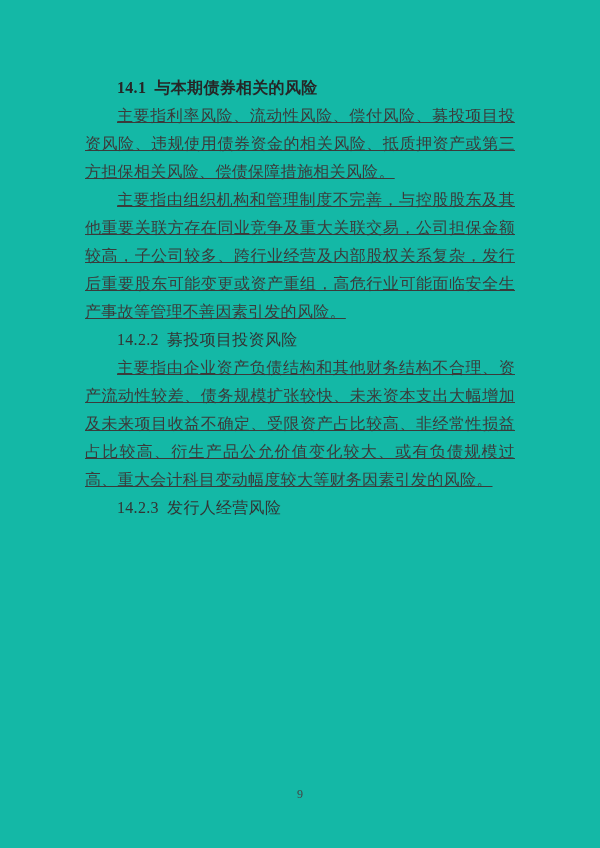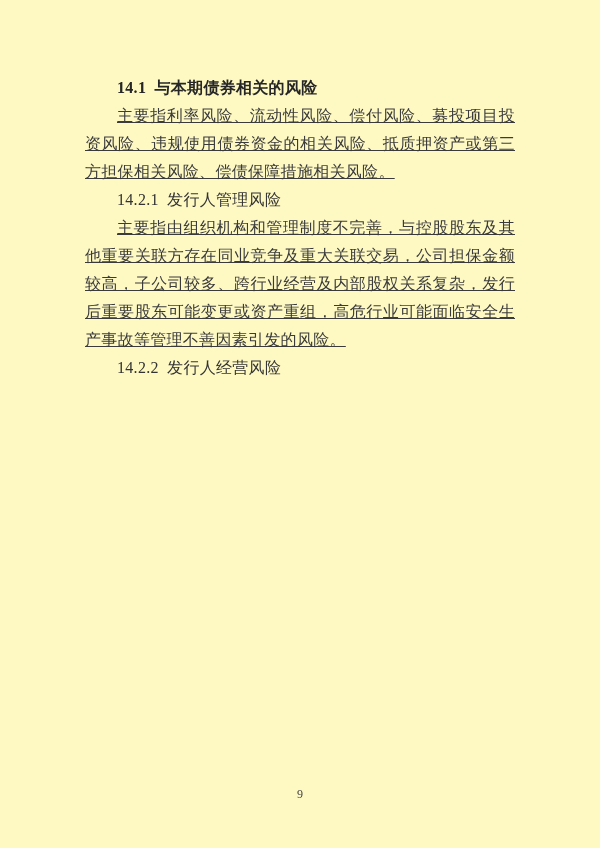--- a/index.html
+++ b/index.html
@@ -4,21 +4,21 @@
 <style>
   html, body {
     margin: 0;
     padding: 0;
     background: #ffffff;
   }
   .page {
     position: relative;
     width: 600px;
     height: 848px;
-    background: #fef9c3;
+    background: #14b8a6;
     font-family: "Liberation Serif", serif;
     color: #3b3b3b;
     overflow: hidden;
   }
   .content {
     position: absolute;
     left: 85px;
     top: 74px;
     width: 430px;
   }
@@ -65,23 +65,24 @@
 </style>
 </head>
 <body>
 
 <div class="page">
   <div class="content">
     <h2>14.1 与本期债券相关的风险</h2>
     <p>主要指利率风险、流动性风险、偿付风险、募投项目投资风险、违规使用债券资金的相关风险、抵质押资产或第三方担保相关风险、偿债保障措施相关风险。</p>
 
 
-    <h3>14.2.1 发行人管理风险</h3>
     <p>主要指由组织机构和管理制度不完善，与控股股东及其他重要关联方存在同业竞争及重大关联交易，公司担保金额较高，子公司较多、跨行业经营及内部股权关系复杂，发行后重要股东可能变更或资产重组，高危行业可能面临安全生产事故等管理不善因素引发的风险。</p>
 
-    <h3>14.2.2 发行人经营风险</h3>
+    <h3>14.2.2 募投项目投资风险</h3>
+    <p>主要指由企业资产负债结构和其他财务结构不合理、资产流动性较差、债务规模扩张较快、未来资本支出大幅增加及未来项目收益不确定、受限资产占比较高、非经常性损益占比较高、衍生产品公允价值变化较大、或有负债规模过高、重大会计科目变动幅度较大等财务因素引发的风险。</p>
 
+    <h3>14.2.3 发行人经营风险</h3>
   </div>
 
   <div class="footer">
     <span class="page-number">9</span>
   </div>
 </div>
 
 </body></html>

